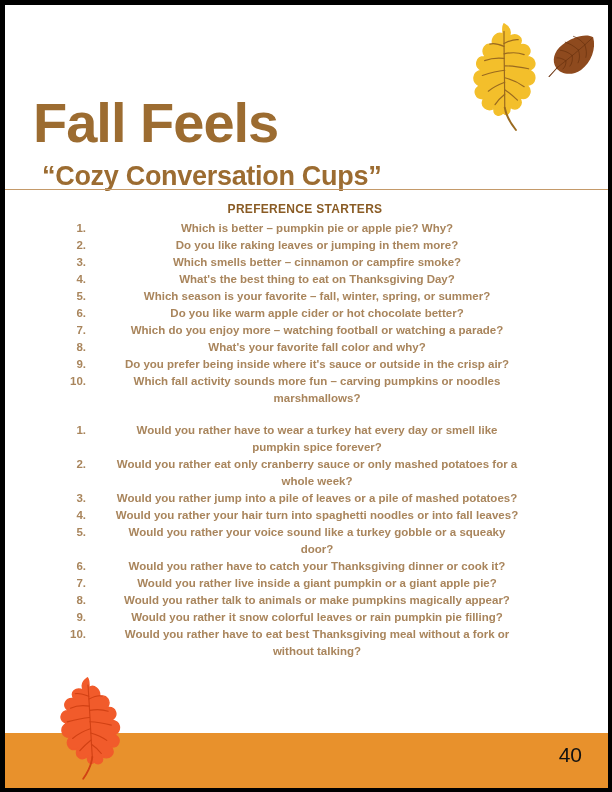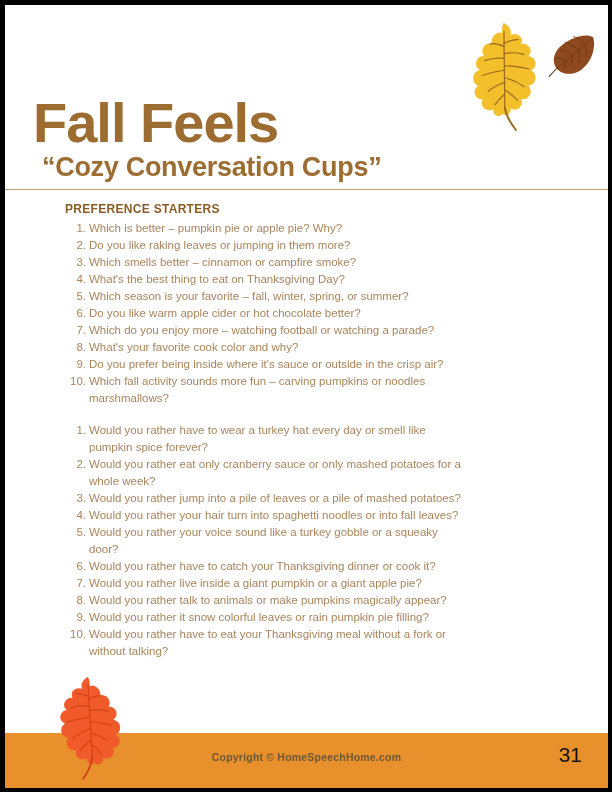--- a/index.html
+++ b/index.html
@@ -13,37 +13,38 @@
     position:relative;
     overflow:hidden;
   }
   .page{position:absolute;inset:0;}
   .page-title{
     position:absolute;left:28px;top:90px;margin:0;
     font-size:56px;line-height:1;font-weight:bold;
     letter-spacing:-1px;color:var(--title_brown,#9c6c31);
   }
   .page-subtitle{
-    position:absolute;left:37px;top:149px;margin:0;
+    position:absolute;left:37px;top:158px;margin:0;
     font-size:27px;line-height:1;font-weight:bold;
     letter-spacing:-0.3px;color:var(--title_brown,#9c6c31);
   }
   .divider{
     position:absolute;left:0;right:0;top:184px;height:1px;
     background:var(--divider_tan,#c49a6a);border:0;margin:0;
   }
   .content{position:absolute;left:60px;top:196px;width:480px;}
-  .section{margin-bottom:15px;}
+  .section{margin-bottom:15px;text-align:center;}
   .section-heading{
     margin:0 0 2px 0;font-size:12px;line-height:17px;font-weight:bold;
     letter-spacing:0.3px;color:var(--heading_brown,#8a5c25);
   }
   ol.starters{
     margin:0;padding:0 0 0 24px;list-style:none;
     counter-reset:n;
+    font-weight:bold;
   }
   ol.starters li{
     counter-increment:n;position:relative;
     font-size:11.5px;line-height:17px;
     color:var(--body_tan,#a9855c);
     white-space:pre-line;
   }
   ol.starters li::before{
     content:counter(n) ".";
     position:absolute;right:100%;top:0;
@@ -128,42 +129,42 @@
     <div class="section">
       <h3 class="section-heading">PREFERENCE STARTERS</h3>
       <ol class="starters">
         <li>Which is better – pumpkin pie or apple pie? Why?</li>
         <li>Do you like raking leaves or jumping in them more?</li>
         <li>Which smells better – cinnamon or campfire smoke?</li>
         <li>What's the best thing to eat on Thanksgiving Day?</li>
         <li>Which season is your favorite – fall, winter, spring, or summer?</li>
         <li>Do you like warm apple cider or hot chocolate better?</li>
         <li>Which do you enjoy more – watching football or watching a parade?</li>
-        <li>What's your favorite cook color and why?</li>
+        <li>What's your favorite fall color and why?</li>
         <li>Do you prefer being inside where it's sauce or outside in the crisp air?</li>
         <li>Which fall activity sounds more fun – carving pumpkins or noodles
 marshmallows?</li>
       </ol>
     </div>
 
     <div class="section">
       <ol class="starters">
         <li>Would you rather have to wear a turkey hat every day or smell like
 pumpkin spice forever?</li>
         <li>Would you rather eat only cranberry sauce or only mashed potatoes for a
 whole week?</li>
         <li>Would you rather jump into a pile of leaves or a pile of mashed potatoes?</li>
         <li>Would you rather your hair turn into spaghetti noodles or into fall leaves?</li>
         <li>Would you rather your voice sound like a turkey gobble or a squeaky
 door?</li>
         <li>Would you rather have to catch your Thanksgiving dinner or cook it?</li>
         <li>Would you rather live inside a giant pumpkin or a giant apple pie?</li>
         <li>Would you rather talk to animals or make pumpkins magically appear?</li>
         <li>Would you rather it snow colorful leaves or rain pumpkin pie filling?</li>
-        <li>Would you rather have to eat your Thanksgiving meal without a fork or
+        <li>Would you rather have to eat best Thanksgiving meal without a fork or
 without talking?</li>
       </ol>
     </div>
 
   </div>
 
   <span class="leaf leaf-orange-pos">
     <svg viewBox="0 0 90 150" xmlns="http://www.w3.org/2000/svg">
       <path class="oak-blade-o" d="M45,4 C52,8 55,14 52,21 C62,15 72,22 66,32 C77,29 85,40 75,48 C87,48 91,61 79,66 C90,71 88,85 76,86 C84,94 78,107 66,103 C72,113 62,122 53,115 C54,124 48,128 44,123 C39,129 30,126 32,117 C22,122 12,114 18,104 C7,105 2,93 12,87 C1,81 3,68 15,66 C4,60 8,47 20,48 C13,39 20,28 30,32 C27,21 37,13 44,18 C43,11 43,7 45,4 Z"></path>
       <path class="oak-stem-o" d="M46,116 C48,128 53,136 61,146"></path>
@@ -175,17 +176,16 @@
       <path class="oak-vein-o" d="M46,92 C52,96 58,101 63,106"></path>
       <path class="oak-vein-o" d="M45,34 C38,31 32,29 26,31"></path>
       <path class="oak-vein-o" d="M45,50 C36,49 27,50 19,53"></path>
       <path class="oak-vein-o" d="M46,66 C36,67 25,70 16,73"></path>
       <path class="oak-vein-o" d="M46,82 C38,85 30,89 24,94"></path>
       <path class="oak-vein-o" d="M46,98 C41,102 36,107 33,112"></path>
     </svg>
   </span>
 
   <div class="footer-band">
-    <div class="copyright">Copyright © HomeSpeechHome.com</div>
-    <div class="page-number">31</div>
+    <div class="page-number">40</div>
   </div>
 
 </div>
 
 </body></html>

